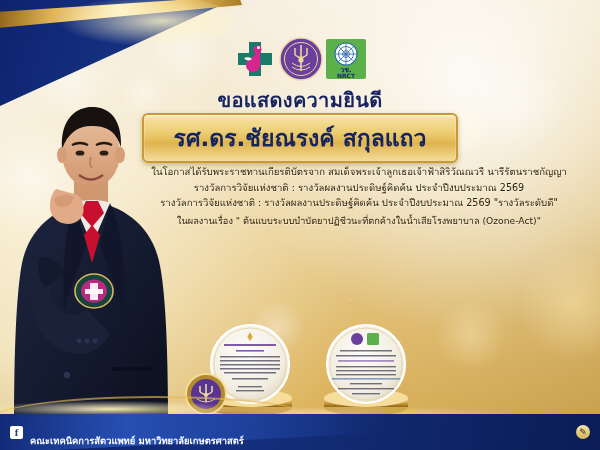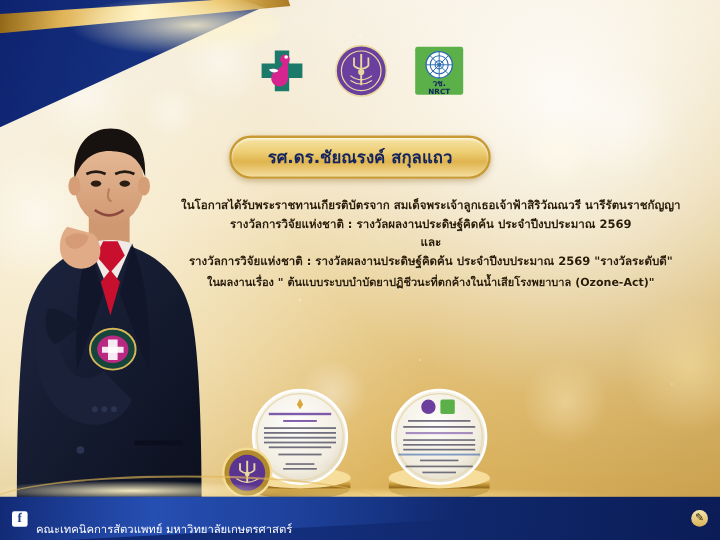--- a/index.html
+++ b/index.html
@@ -47,41 +47,41 @@
   .corner-wedge{position:absolute;left:0;top:0;width:240px;height:110px;
     background:linear-gradient(105deg,#0e2370 0%,#14307f 45%,#12296f 100%);
     clip-path:polygon(0 0,232px 0,0 106px);}
   .corner-gold{position:absolute;left:-4px;top:-2px;width:250px;height:120px;
     clip-path:polygon(0 14px,243px -2px,246px 7px,0 30px);
     background:linear-gradient(95deg,#8a6012 0%,#e0b457 22%,#fff4c8 48%,#e9c063 72%,#9a6b16 100%);}
   .corner-glow{position:absolute;left:54px;top:-6px;width:180px;height:54px;border-radius:50%;
     background:radial-gradient(ellipse at 60% 50%,rgba(255,245,205,.85),rgba(255,221,140,0) 68%);}
 
   
-  .logos{position:absolute;left:0;top:36px;width:600px;display:flex;justify-content:center;align-items:center;gap:20px;}
+  .logos{position:absolute;left:0;top:36px;width:600px;display:flex;justify-content:center;align-items:center;gap:0;}
   .logo{display:block;}
 
   
   .congrats{position:absolute;left:0;top:84px;width:600px;text-align:center;
     font-size:20px;font-weight:bold;color:#16235e;letter-spacing:.3px;
     text-shadow:0 1px 1px rgba(255,255,255,.6);}
 
   
   .name-wrap{position:absolute;left:0;top:113px;width:600px;display:flex;justify-content:center;}
   .name-pill{
-    padding:5px 30px;border-radius:18px;
+    padding:5px 30px;border-radius:6px;
     background:linear-gradient(180deg,#f7e4a8 0%,#eccd72 38%,#e0b44e 62%,#f3dc9a 100%);
     border:2px solid #c79a33;
     box-shadow:0 2px 5px rgba(120,80,10,.35), inset 0 1px 2px rgba(255,255,255,.8);
-    font-size:14px;font-weight:bold;color:#14245f;white-space:nowrap;
+    font-size:23px;font-weight:bold;color:#14245f;white-space:nowrap;
   }
 
   
   .body-text{position:absolute;left:120px;top:164px;width:478px;text-align:center;color:#2a1c05;}
-  .body-text .ln{font-size:9.6px;font-weight:bold;line-height:1.62;white-space:nowrap;
+  .body-text .ln{font-size:9.6px;font-weight:normal;line-height:1.62;white-space:nowrap;
     text-shadow:0 1px 0 rgba(255,255,255,.45);}
   .body-text .sm{font-size:9.2px;}
   .body-text .gap{height:3px;}
 
   
   .portrait{position:absolute;left:-6px;top:95px;width:200px;height:330px;}
 
   
   .awards{position:absolute;left:180px;top:322px;width:260px;height:95px;}
   .medallion{position:absolute;left:4px;top:40px;}
@@ -90,21 +90,21 @@
   .footer{position:absolute;left:0;bottom:0;width:600px;height:36px;
     background:linear-gradient(100deg,#0c1f63 0%,#14307f 38%,#0f2668 70%,#0b1c57 100%);
     overflow:hidden;}
   .footer:before{content:"";position:absolute;left:-40px;top:-10px;width:420px;height:40px;
     background:linear-gradient(92deg,rgba(30,70,170,0) 0%,rgba(42,86,190,.85) 40%,rgba(22,54,140,0) 100%);
     transform:skewY(-3deg);}
   .footer-row{position:absolute;left:0;top:0;width:600px;height:36px;
     display:flex;align-items:center;padding:0 10px;box-sizing:border-box;gap:7px;}
   .fb-icon{width:13px;height:13px;border-radius:2px;background:#ffffff;color:#1b3a8f;
     font:bold 11px "Liberation Serif",serif;display:flex;align-items:center;justify-content:center;flex:0 0 auto;}
-  .ft-text{font-size:9.4px;font-weight:normal;color:#ffffff;white-space:nowrap;margin-top:16px;}
+  .ft-text{font-size:9.4px;font-weight:bold;color:#ffffff;white-space:nowrap;margin-top:16px;}
   .pen-icon{width:14px;height:14px;border-radius:50%;
     background:linear-gradient(180deg,#f6e6ae,#d8b255);color:#2c2208;
     font-size:9px;display:flex;align-items:center;justify-content:center;flex:0 0 auto;}
   .spacer{flex:1 1 auto;}
 
   
   .footer-streak{position:absolute;left:0;bottom:33px;width:600px;height:24px;pointer-events:none;
     background:radial-gradient(ellipse 180px 12px at 110px 16px,rgba(255,244,200,.95),rgba(255,214,120,0) 70%),
                radial-gradient(ellipse 260px 9px at 330px 20px,rgba(255,235,170,.55),rgba(255,214,120,0) 72%);}
   .footer-arc{position:absolute;left:-10px;bottom:30px;width:330px;height:22px;
@@ -161,29 +161,29 @@
       <circle cx="22" cy="17" r="3.4" fill="none" stroke="#2b6bb0" stroke-width=".9"></circle>
       <g stroke="#2b6bb0" stroke-width=".8">
         <path d="M22 6 v22 M11 17 h22 M14.2 9.2 L29.8 24.8 M29.8 9.2 L14.2 24.8"></path>
       </g>
       <circle cx="22" cy="17" r="1.6" fill="#2b6bb0"></circle>
       <text x="22" y="35" text-anchor="middle" font-family="DejaVu Sans, sans-serif" font-size="7" font-weight="bold" fill="#14245f">วช.</text>
       <text x="22" y="41" text-anchor="middle" font-family="DejaVu Sans, sans-serif" font-size="6" font-weight="bold" fill="#14245f">NRCT</text>
     </svg>
   </div>
 
+  <div class="congrats">ขอแสดงความยินดี</div>
 
   <div class="name-wrap">
     <div class="name-pill">รศ.ดร.ชัยณรงค์ สกุลแถว</div>
   </div>
 
   <div class="body-text">
     <div class="ln">ในโอกาสได้รับพระราชทานเกียรติบัตรจาก สมเด็จพระเจ้าลูกเธอเจ้าฟ้าสิริวัณณวรี นารีรัตนราชกัญญา</div>
     <div class="ln">รางวัลการวิจัยแห่งชาติ : รางวัลผลงานประดิษฐ์คิดค้น ประจำปีงบประมาณ 2569</div>
-    <div class="ln">และ</div>
     <div class="ln">รางวัลการวิจัยแห่งชาติ : รางวัลผลงานประดิษฐ์คิดค้น ประจำปีงบประมาณ 2569 "รางวัลระดับดี"</div>
     <div class="gap"></div>
     <div class="ln sm">ในผลงานเรื่อง " ต้นแบบระบบบำบัดยาปฏิชีวนะที่ตกค้างในน้ำเสียโรงพยาบาล (Ozone-Act)"</div>
   </div>
 
   <svg class="portrait" viewBox="0 0 200 330">
     <defs>
       <linearGradient id="suitg" x1="0" y1="0" x2="1" y2="1">
         <stop offset="0" stop-color="#1d2540"></stop>
           <stop offset="55%" stop-color="#141a2e"></stop>

